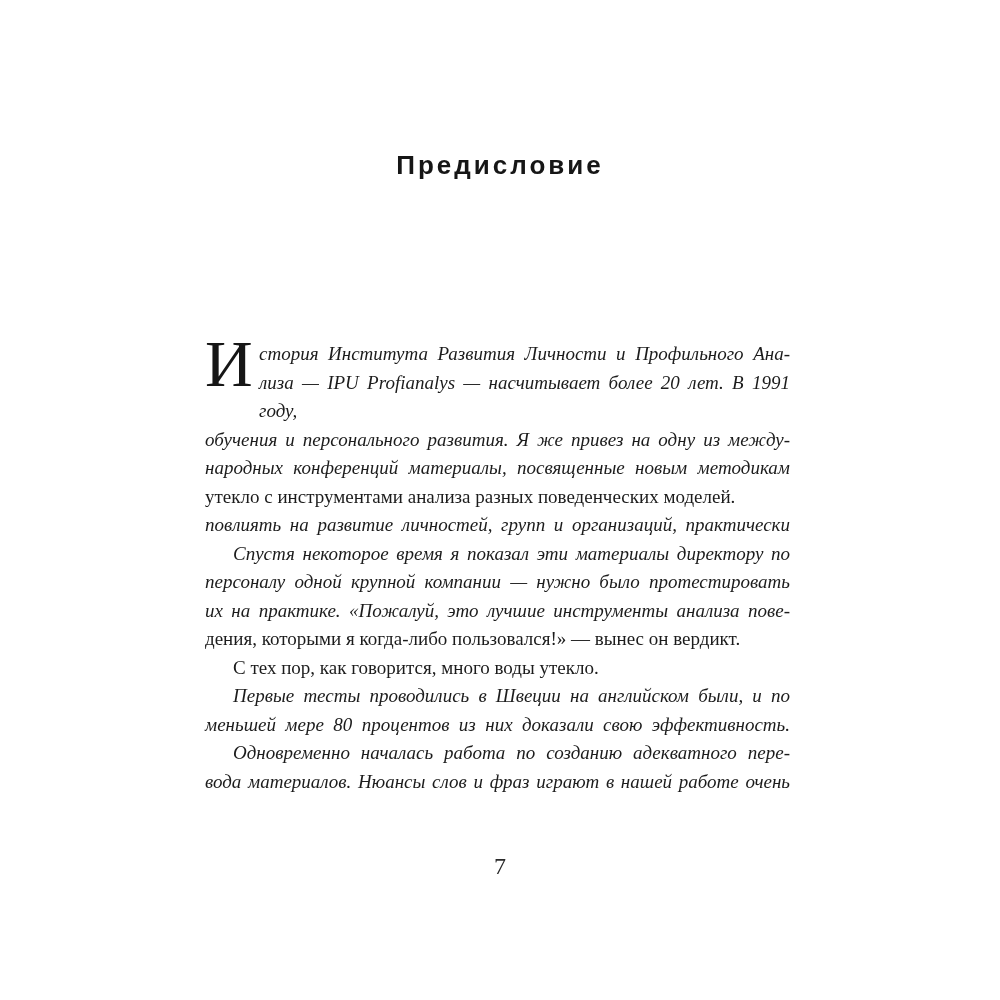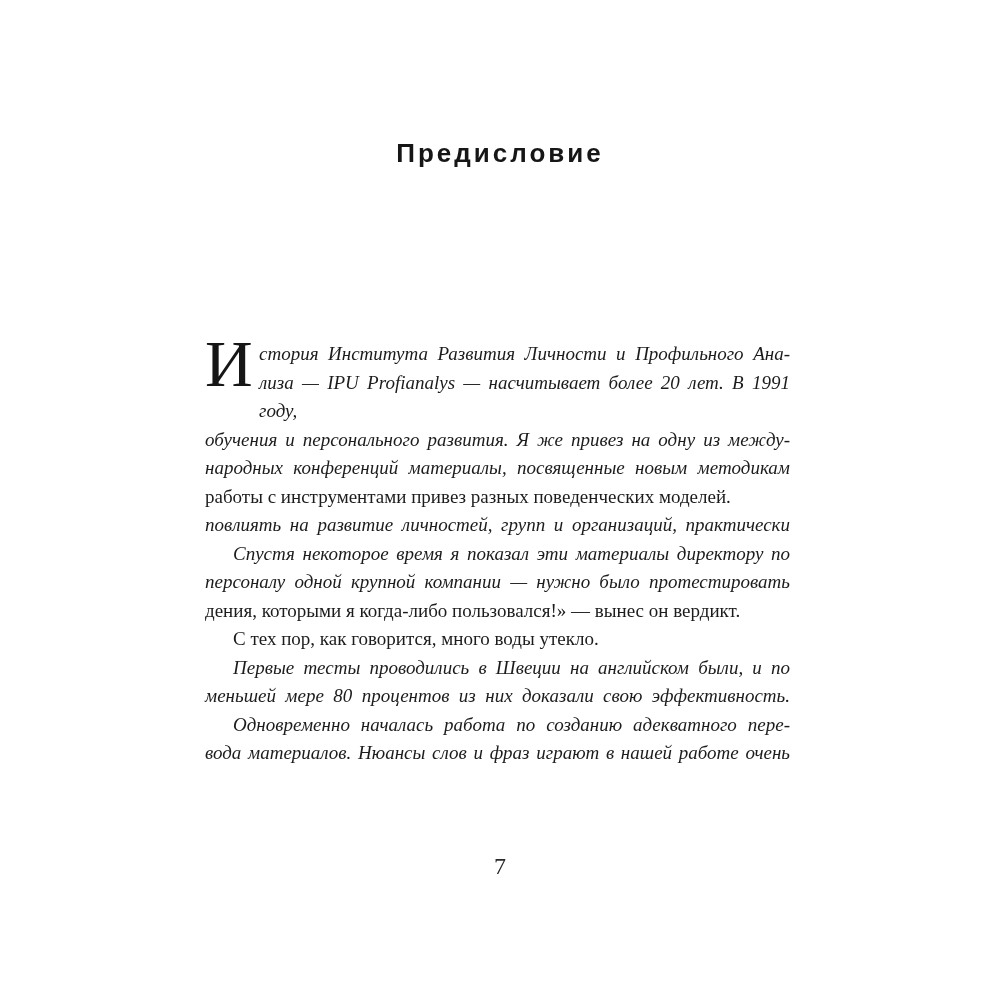--- a/index.html
+++ b/index.html
@@ -10,21 +10,21 @@
   }
   .page{
     position:relative;
     width:1000px;height:1000px;
     background:#ffffff;
     color:#1e1e1e;
     overflow:hidden;
   }
   .title{
     position:absolute;
-    top:121px;left:0;width:1000px;
+    top:133px;left:0;width:1000px;
     text-align:center;
     font-family:"Liberation Sans", sans-serif;
     font-weight:bold;
     font-size:26px;
     line-height:30px;
     letter-spacing:3px;
     color:#161616;
   }
   .body-text{
     position:absolute;
@@ -66,30 +66,31 @@
   <h1 class="title">Предисловие</h1>
 
   <div class="body-text">
 
     <div class="para">
       <span class="dropcap">И</span>
       <div class="line j cap">стория Института Развития Личности и Профильного Ана-</div>
       <div class="line j cap">лиза — IPU Profianalys — насчитывает более 20 лет. В 1991 году,</div>
       <div class="line j">обучения и персонального развития. Я же привез на одну из между-</div>
       <div class="line j">народных конференций материалы, посвященные новым методикам</div>
-      <div class="line last">работы с инструментами привез разных поведенческих моделей.</div>
+      <div class="line last">утекло с инструментами анализа разных поведенческих моделей.</div>
     </div>
 
     <div class="para">
       <div class="line j">повлиять на развитие личностей, групп и организаций, практически</div>
     </div>
 
     <div class="para">
       <div class="line j ind">Спустя некоторое время я показал эти материалы директору по</div>
       <div class="line j">персоналу одной крупной компании — нужно было протестировать</div>
+      <div class="line j">их на практике. «Пожалуй, это лучшие инструменты анализа пове-</div>
       <div class="line last">дения, которыми я когда-либо пользовался!» — вынес он вердикт.</div>
     </div>
 
     <div class="para">
       <div class="line last ind">С тех пор, как говорится, много воды утекло.</div>
     </div>
 
     <div class="para">
       <div class="line j ind">Первые тесты проводились в Швеции на английском были, и по</div>
       <div class="line j">меньшей мере 80 процентов из них доказали свою эффективность.</div>

